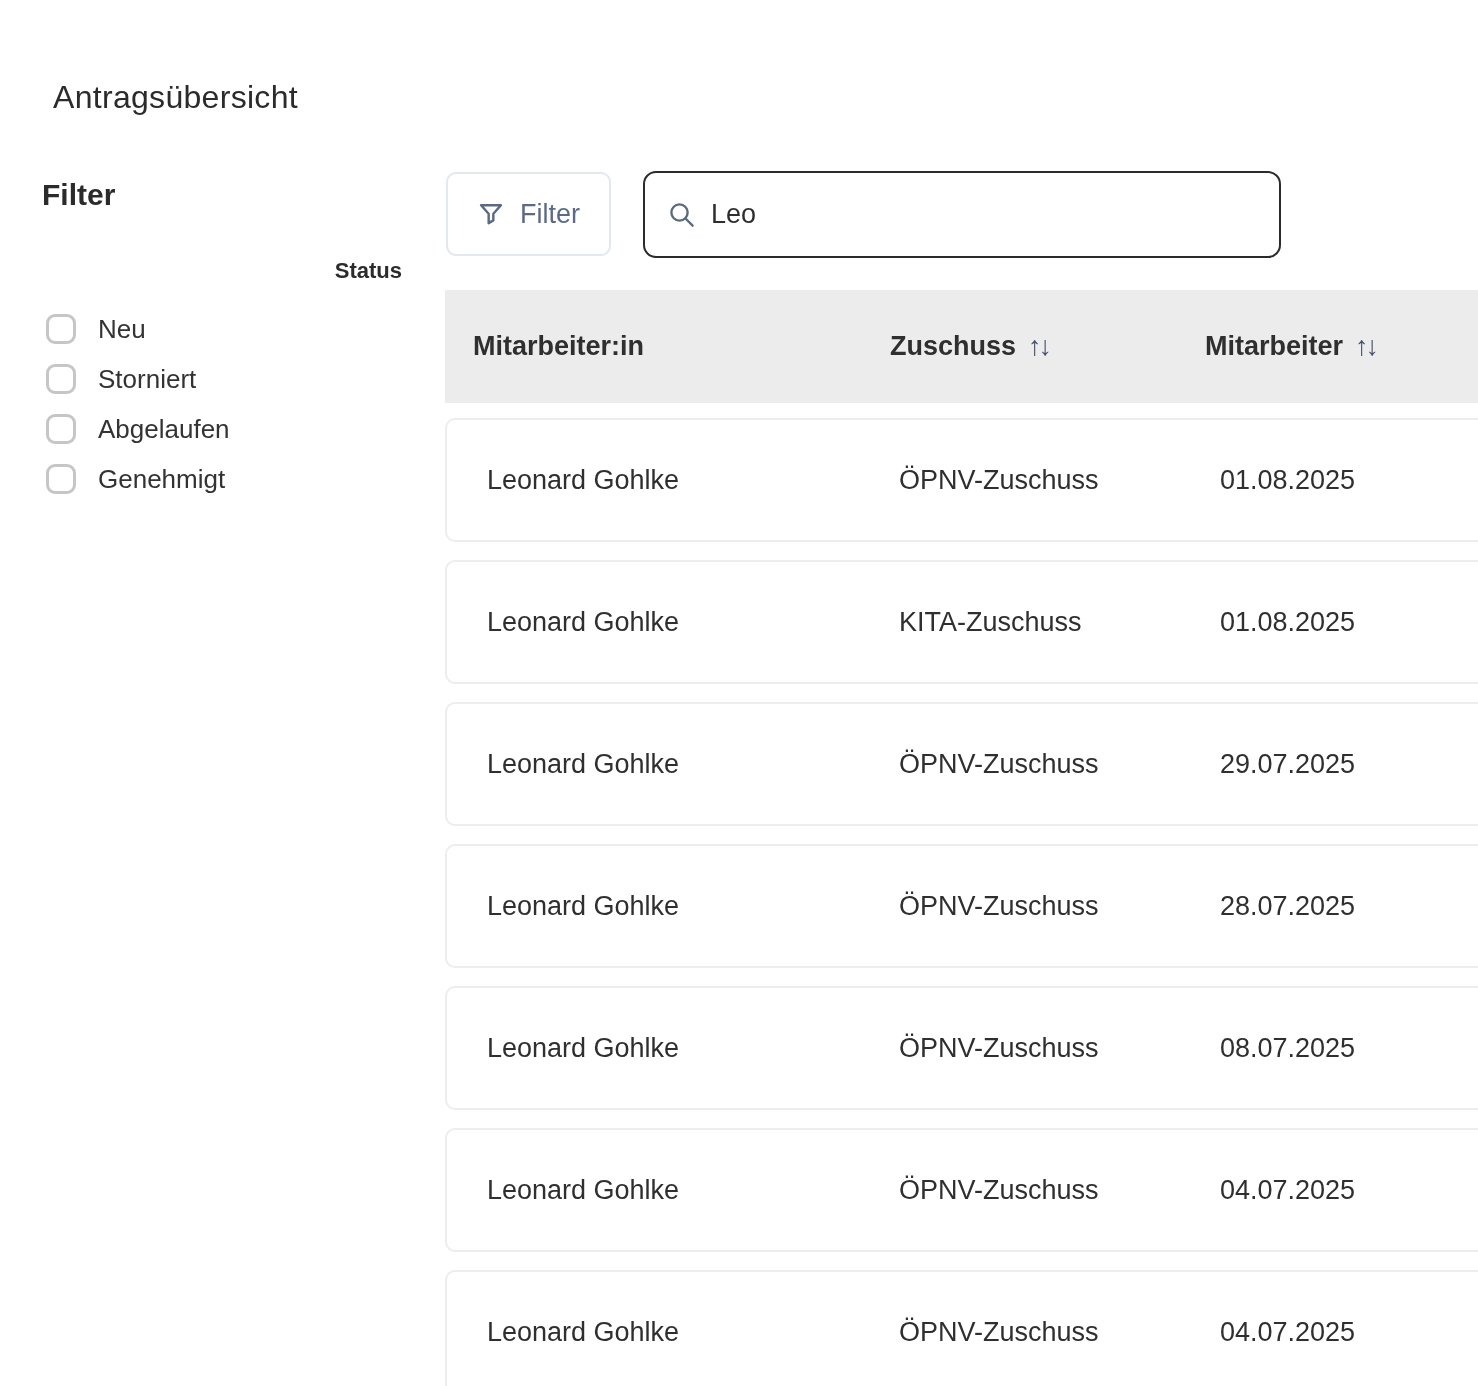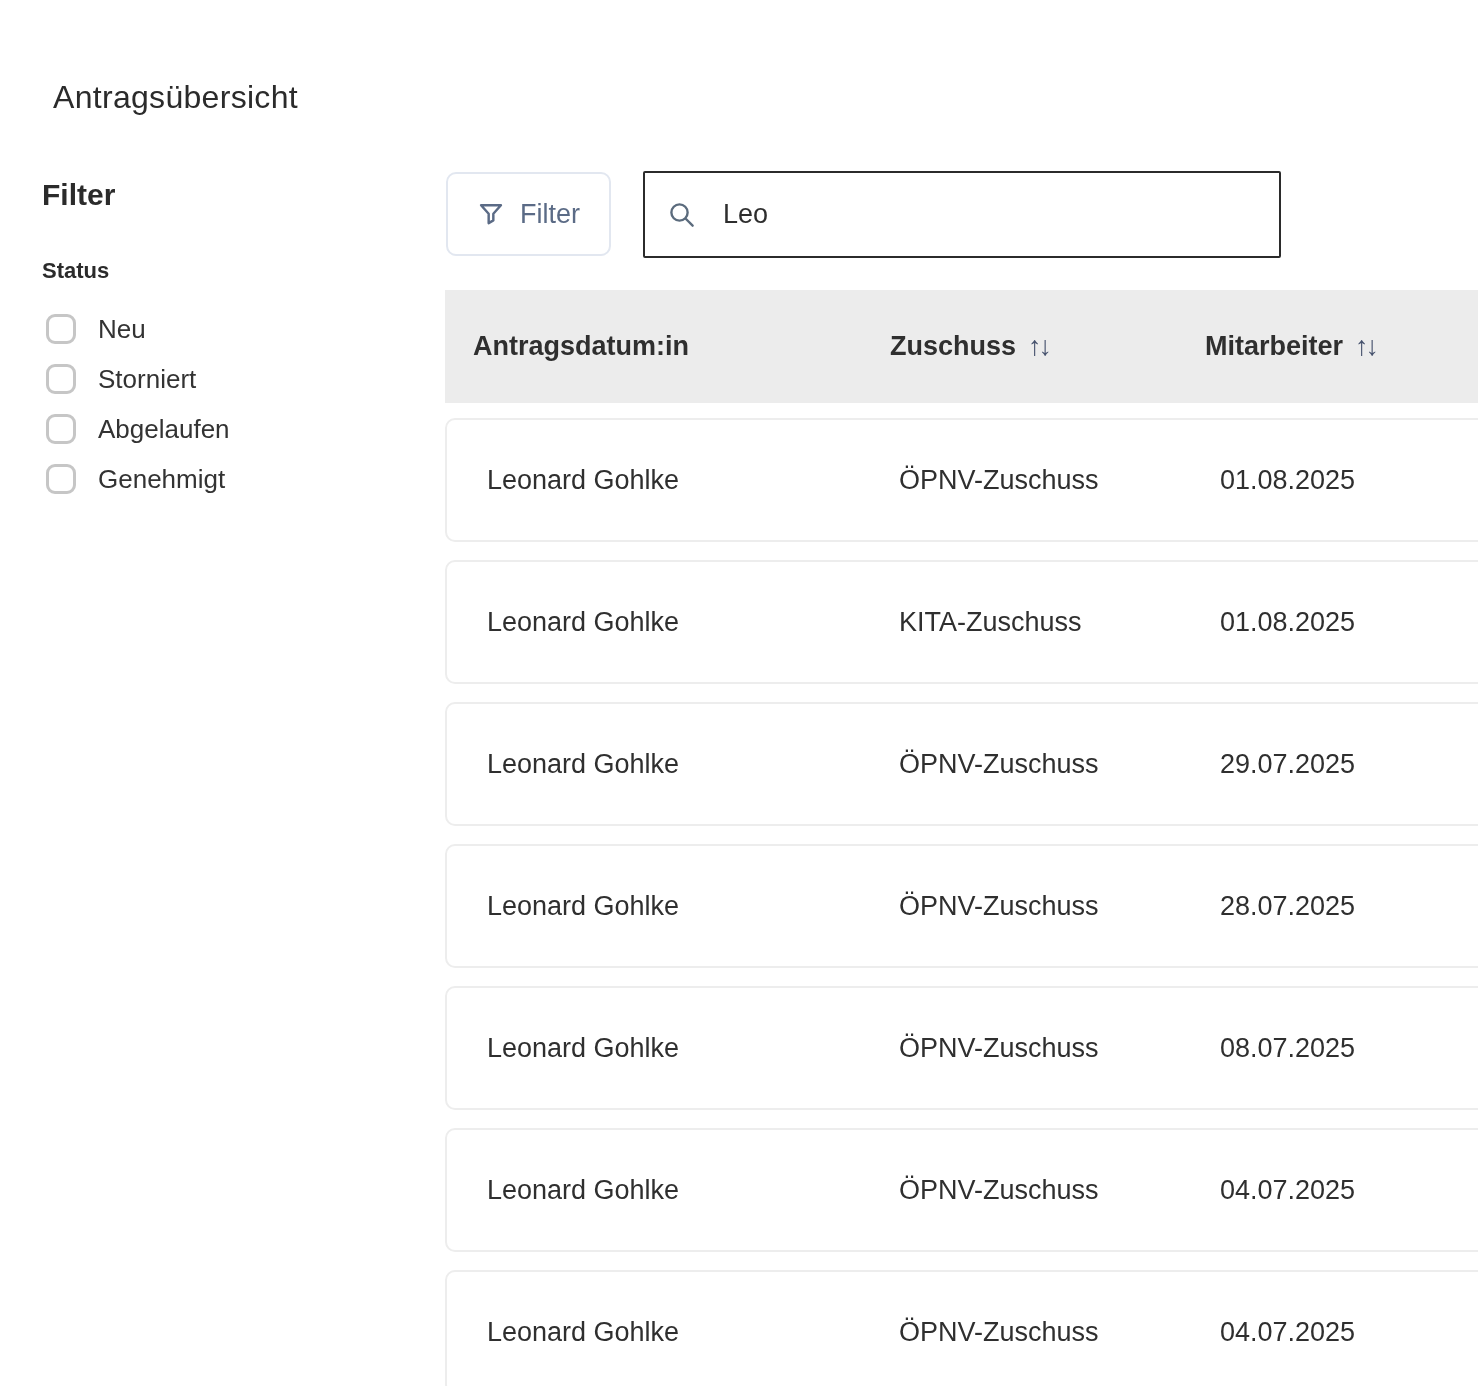--- a/index.html
+++ b/index.html
@@ -20,21 +20,21 @@
     top: 58px;
     font-size: 32px;
     font-weight: 400;
     letter-spacing: 0.3px;
     color: #2b2b2b;
   }
 
   
   .filter-panel { position: absolute; left: 42px; top: 178px; width: 360px; }
   .filter-heading { font-size: 30px; font-weight: 800; color: #2b2b2b; margin: 0 0 46px 0; }
-  .status-label { font-size: 22px; font-weight: 700; color: #2b2b2b; margin: 0 0 30px 0; }
+  .status-label { font-size: 22px; font-weight: 700; color: #2b2b2b; margin: 0 0 30px 0; text-align: right; }
   .option-row { display: flex; align-items: center; margin-bottom: 20px; height: 30px; }
   .option-row input[type="checkbox"] {
     appearance: none; -webkit-appearance: none;
     width: 30px; height: 30px;
     border: 3px solid #c6c6c6;
     border-radius: 9px;
     background: #fff;
     margin: 0 0 0 4px;
     cursor: pointer;
     flex: 0 0 auto;
@@ -51,24 +51,24 @@
     display: flex; align-items: center; justify-content: center; gap: 15px;
     color: #5b6b86; font-size: 27px;
     cursor: pointer; font-family: inherit;
   }
   .funnel-icon { width: 28px; height: 28px; display: block; }
 
   .search-box {
     position: absolute; left: 643px; top: 171px;
     width: 638px; height: 87px;
     border: 2.5px solid #2b2b2b;
-    border-radius: 2px;
+    border-radius: 13px;
     background: #fff;
     display: flex; align-items: center;
-    padding: 0 22px; gap: 26px;
+    padding: 0 22px; gap: 14px;
   }
   .search-icon { width: 30px; height: 30px; flex: 0 0 auto; display: block; }
   .search-box input {
     border: none; outline: none; flex: 1;
     font-size: 27px; color: #2e2e2e;
     font-family: inherit; background: transparent;
     padding: 0;
   }
 
   
@@ -142,21 +142,21 @@
   <svg class="search-icon" viewBox="0 0 24 24" fill="none" stroke="#5b6b7d" stroke-width="1.9" stroke-linecap="round">
     <circle cx="10" cy="10" r="6.5"></circle>
     <line x1="15.2" y1="15.2" x2="20.5" y2="20.5"></line>
   </svg>
   <input type="text" value="Leo" style="">
 </div>
 
 <section class="table-region">
   <div class="table-header">
     <div class="th th-mitarbeiter">
-      <span>Antragsdatum:in</span>
+      <span>Mitarbeiter:in</span>
     </div>
     <div class="th th-zuschuss">
       <span>Zuschuss</span>
       <span class="sort-icon">↑↓</span>
     </div>
     <div class="th th-antragsdatum">
       <span>Mitarbeiter</span>
       <span class="sort-icon">↑↓</span>
     </div>
   </div>

